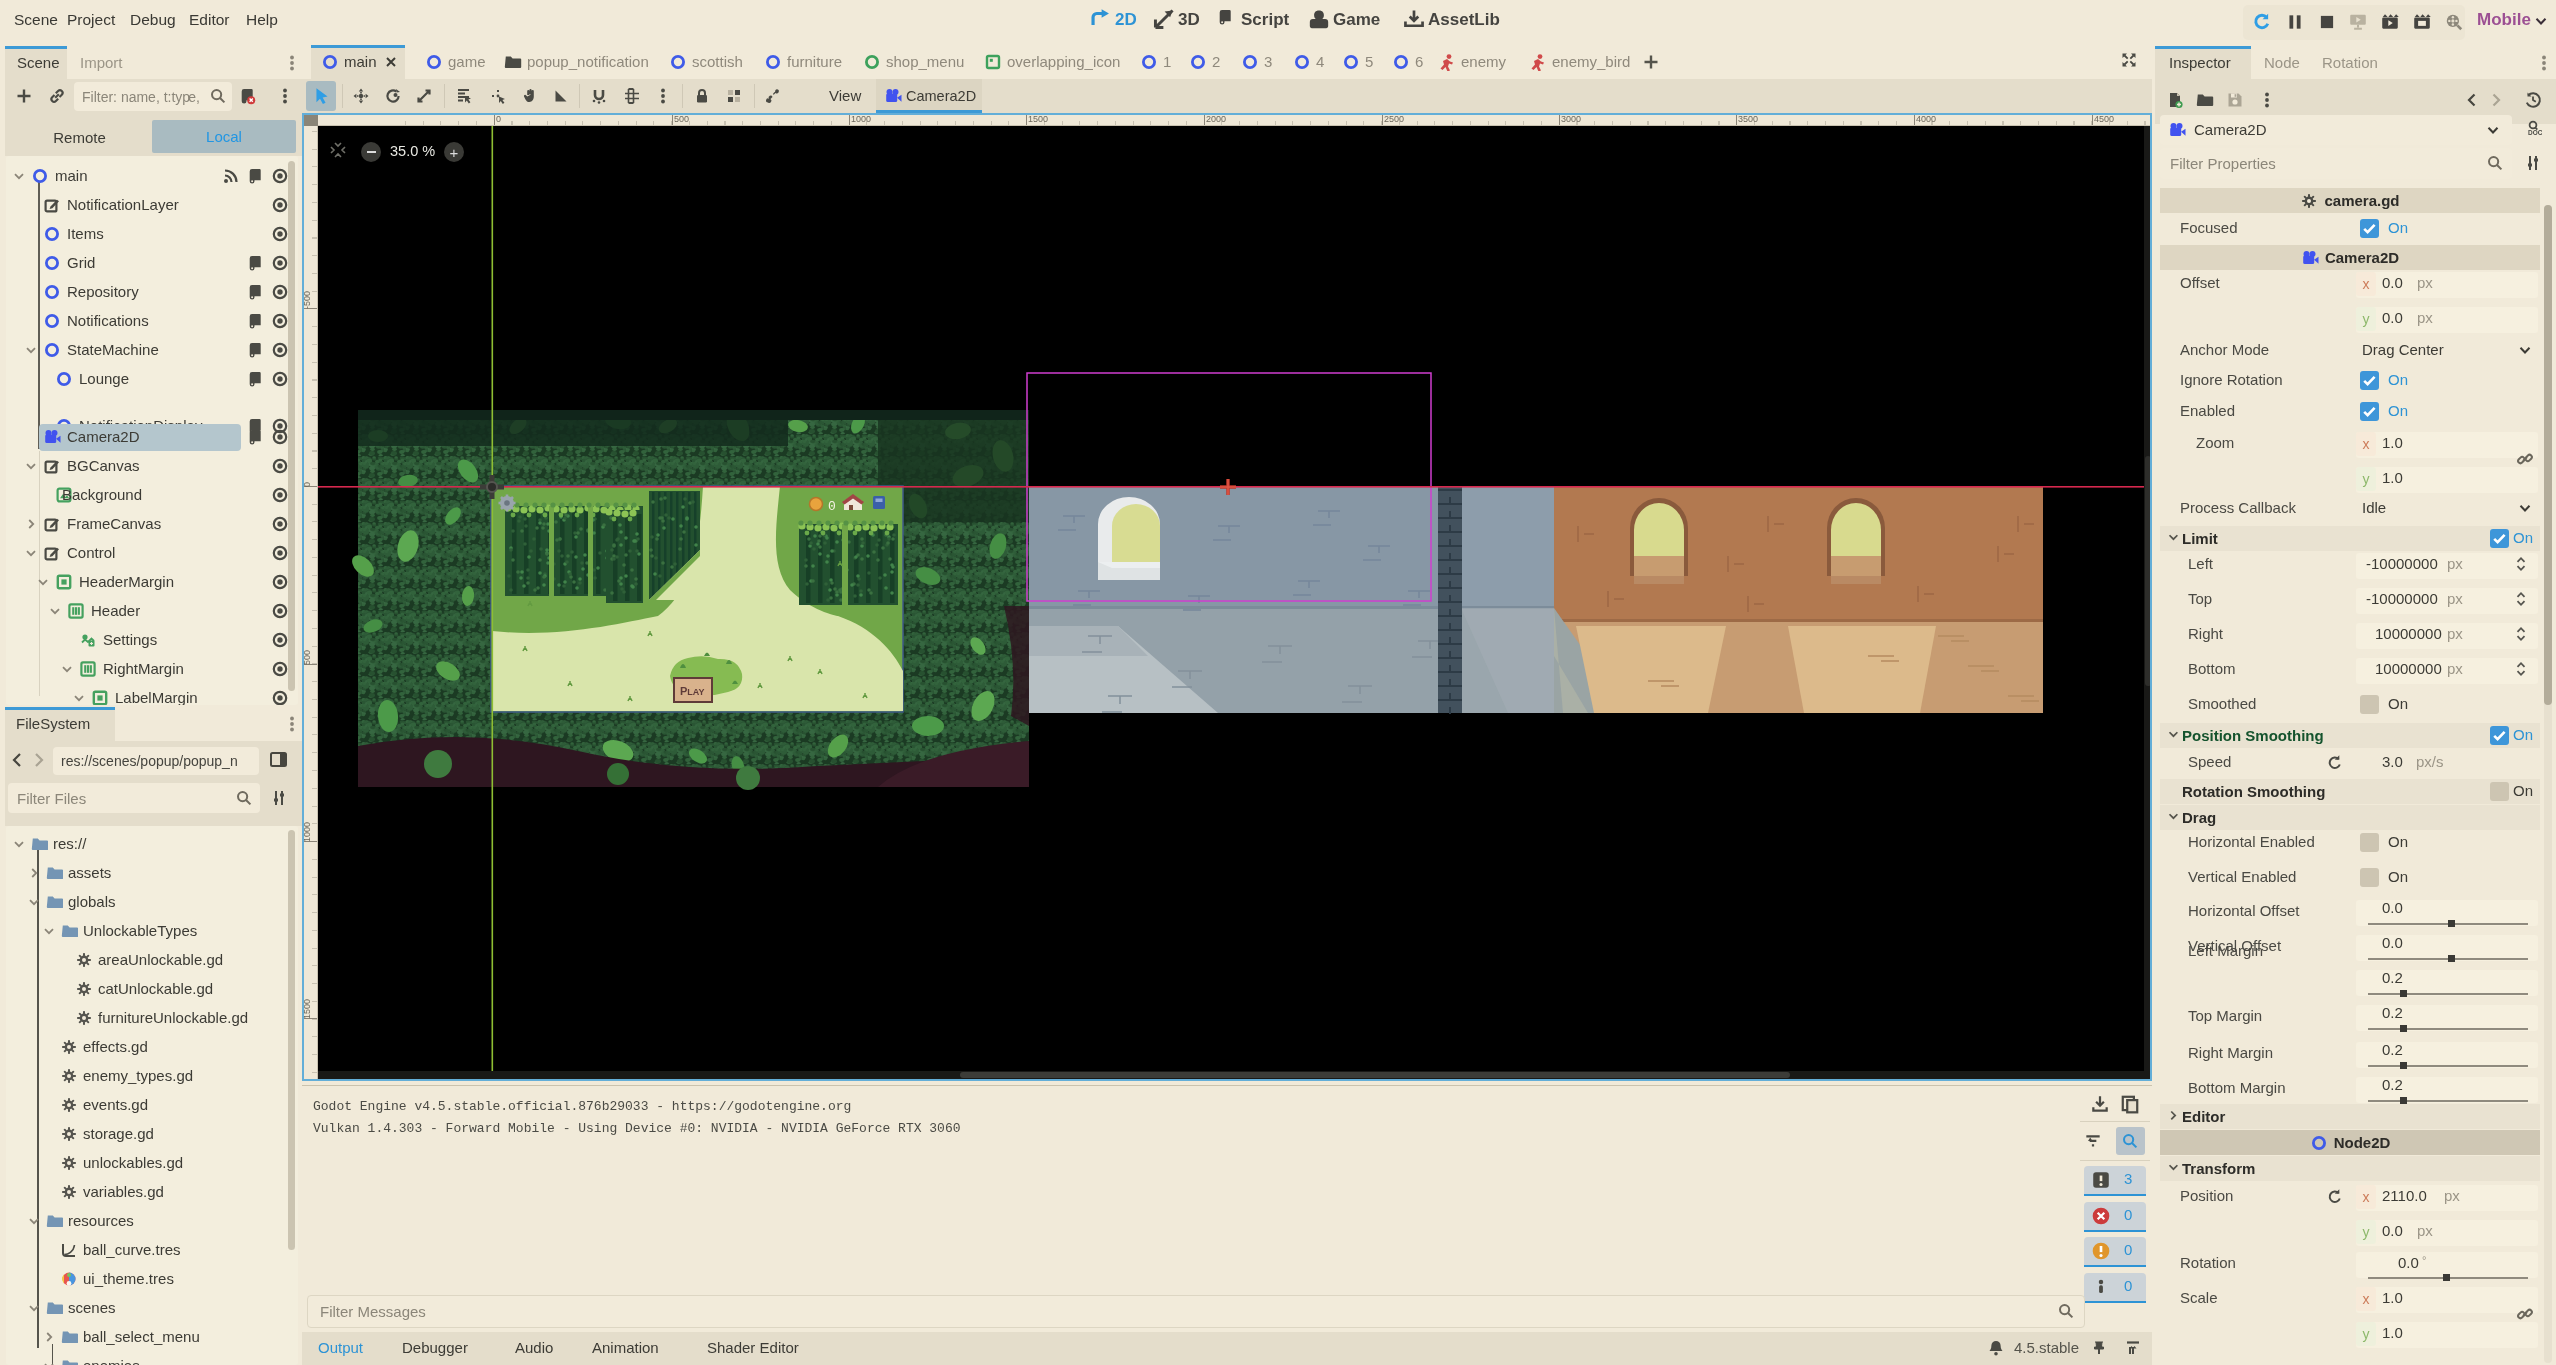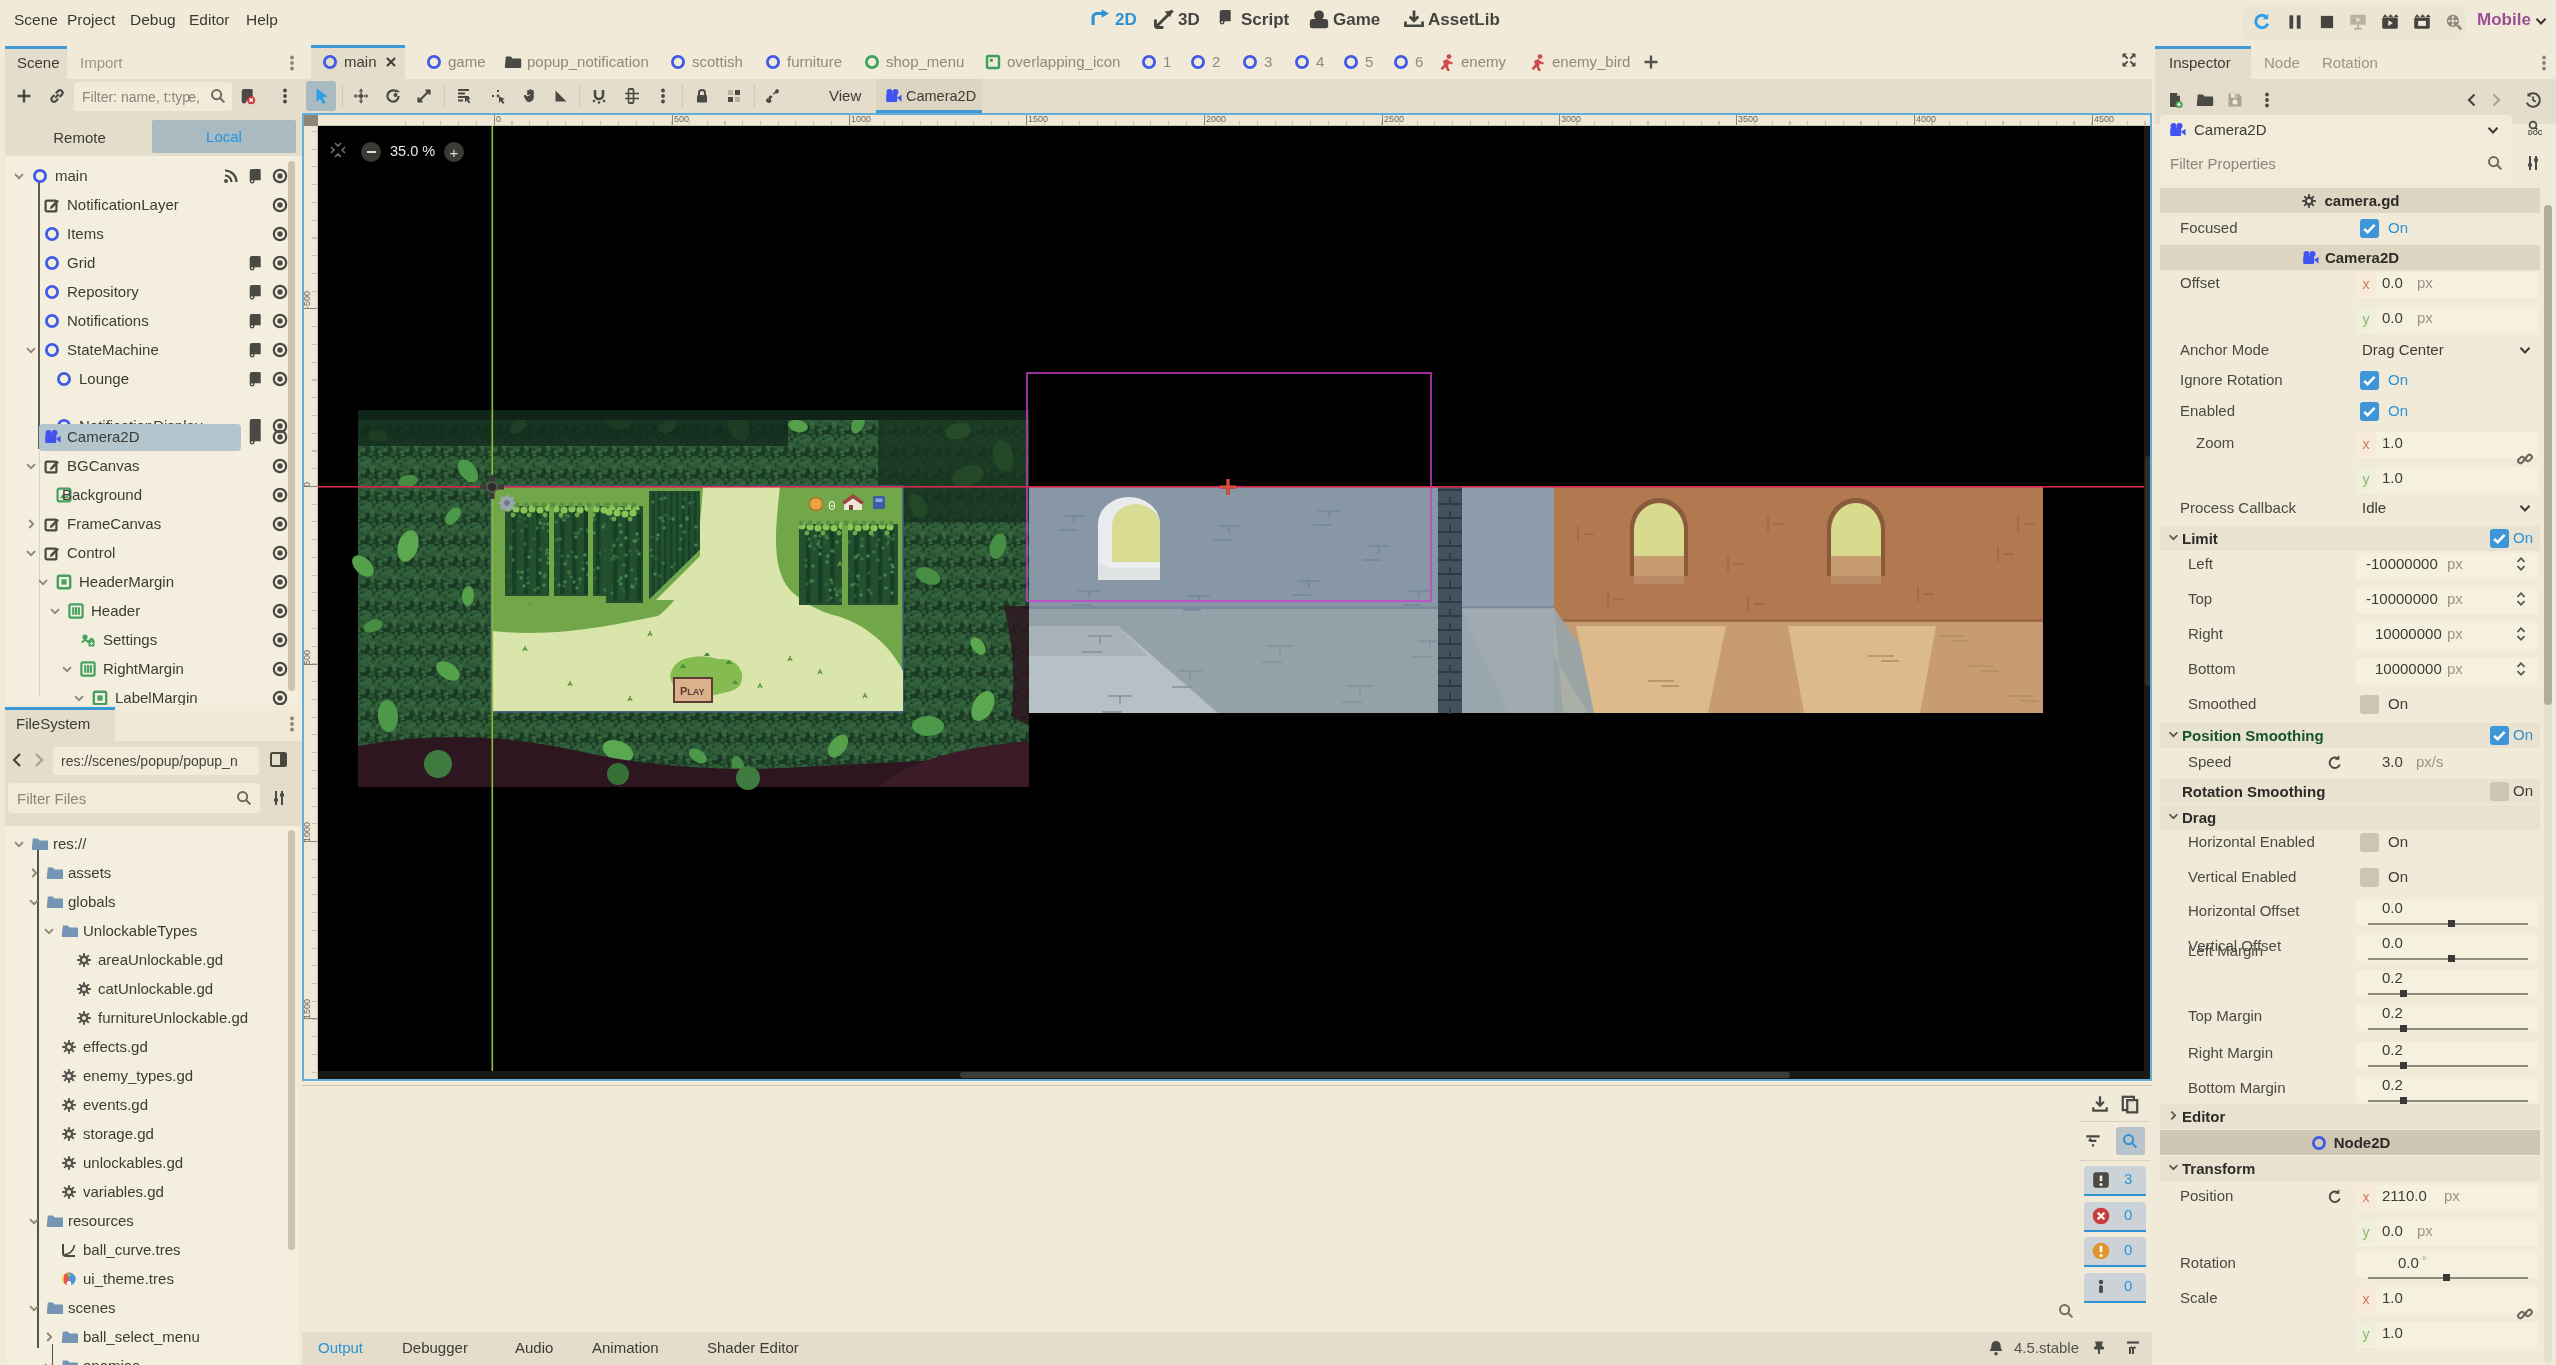--- a/index.html
+++ b/index.html
@@ -1499,20 +1499,21 @@
           </g>
         </svg></div>
       <div class="a f" style="left:43px;top:16px;width:20px;height:20px;border-radius:50%;background:#3a3a36;justify-content:center">
         <div style="width:9px;height:2.4px;background:#ddd"></div>
       </div>
       <div class="a" style="left:72px;top:17px;color:#e8e8e2;font-size:14.5px">35.0 %</div>
       <div class="a f" style="left:126px;top:16px;width:20px;height:20px;border-radius:50%;background:#3a3a36;justify-content:center;color:#ddd;font-size:15px;line-height:1">+</div>
     </div>
   </div>
 <div class="a" style="left:302px;top:1085px;width:1850px;height:280px;background:#f1ead9;border-top:1px solid #cbc3ae">
+    <div class="a mono" style="left:11px;top:10px;font-size:13px;line-height:22px;color:#4b4b45;white-space:pre">Godot Engine v4.5.stable.official.876b29033 - https://godotengine.org<br>Vulkan 1.4.303 - Forward Mobile - Using Device #0: NVIDIA - NVIDIA GeForce RTX 3060</div>
     <div class="a" style="left:1788px;top:8px;width:20px;height:20px"><svg width="20" height="20" viewBox="0 0 18 18">
         <path d="M9 2v8M5.5 7L9 10.5 12.5 7" stroke="#4a4a44" stroke-width="2" fill="none"></path>
         <path d="M3 12v3h12v-3" stroke="#4a4a44" stroke-width="2" fill="none"></path>
       </svg></div>
     <div class="a" style="left:1818px;top:8px;width:20px;height:20px"><svg width="20" height="20" viewBox="0 0 18 18">
         <rect x="2.5" y="2.5" width="10" height="12" fill="none" stroke="#4a4a44" stroke-width="2"></rect>
         <rect x="6.5" y="5.5" width="9" height="11" fill="#e8e1cf" stroke="#4a4a44" stroke-width="2"></rect>
       </svg></div>
     <div class="a" style="left:1778px;top:35px;width:70px;height:1px;background:#d8d1be"></div>
     <div class="a" style="left:1781px;top:46px;width:20px;height:20px"><svg width="20" height="20" viewBox="0 0 18 18">
@@ -1548,20 +1549,21 @@
         <circle cx="9" cy="13" r="1.4" fill="#fff"></circle>
       </svg></div>
     <div class="a" style="left:1822px;top:155.0px;font-size:15px;color:#2d93d5">0</div>
     <div class="a" style="left:1782px;top:186.5px;width:62px;height:28px;background:#ccd3d8;border-radius:4px 4px 0 0"></div>
     <div class="a" style="left:1782px;top:214.5px;width:62px;height:2px;background:#2d93d5"></div>
     <div class="a" style="left:1789px;top:190.5px;width:20px;height:20px"><svg width="20" height="20" viewBox="0 0 18 18">
         <circle cx="9" cy="4.5" r="2" fill="#4a4a44"></circle>
         <rect x="7.3" y="7.5" width="3.4" height="7" rx="1.5" fill="#4a4a44"></rect>
       </svg></div>
     <div class="a" style="left:1822px;top:190.5px;font-size:15px;color:#2d93d5">0</div>
+    <div class="a field f" style="left:5px;top:209px;width:1778px;height:33px;padding-left:12px;color:#8b8679;border:1px solid #ddd6c3">Filter Messages</div>
     <div class="a" style="left:1755px;top:216px;width:18px;height:18px"><svg width="18" height="18" viewBox="0 0 18 18">
         <circle cx="7.6" cy="7.6" r="4.6" fill="none" stroke="#6f6a5e" stroke-width="2"></circle>
         <path d="M11 11l4.4 4.4" stroke="#6f6a5e" stroke-width="2"></path>
       </svg></div>
     <div class="a panel" style="left:0;top:246px;width:1850px;height:34px">
       <div class="a" style="left:16px;top:7px;color:#2d93d5">Output</div>
       <div class="a" style="left:100px;top:7px;color:#3c3b35">Debugger</div>
       <div class="a" style="left:213px;top:7px;color:#3c3b35">Audio</div>
       <div class="a" style="left:290px;top:7px;color:#3c3b35">Animation</div>
       <div class="a" style="left:405px;top:7px;color:#3c3b35">Shader Editor</div>

